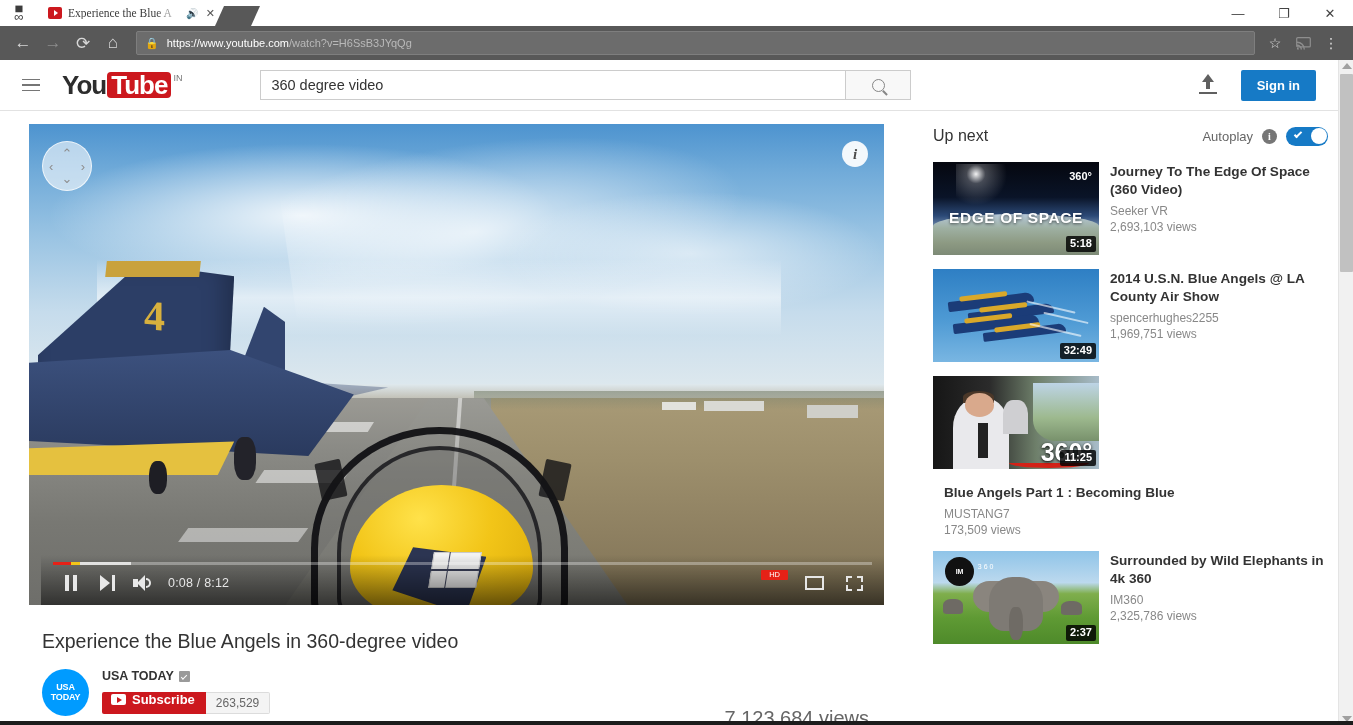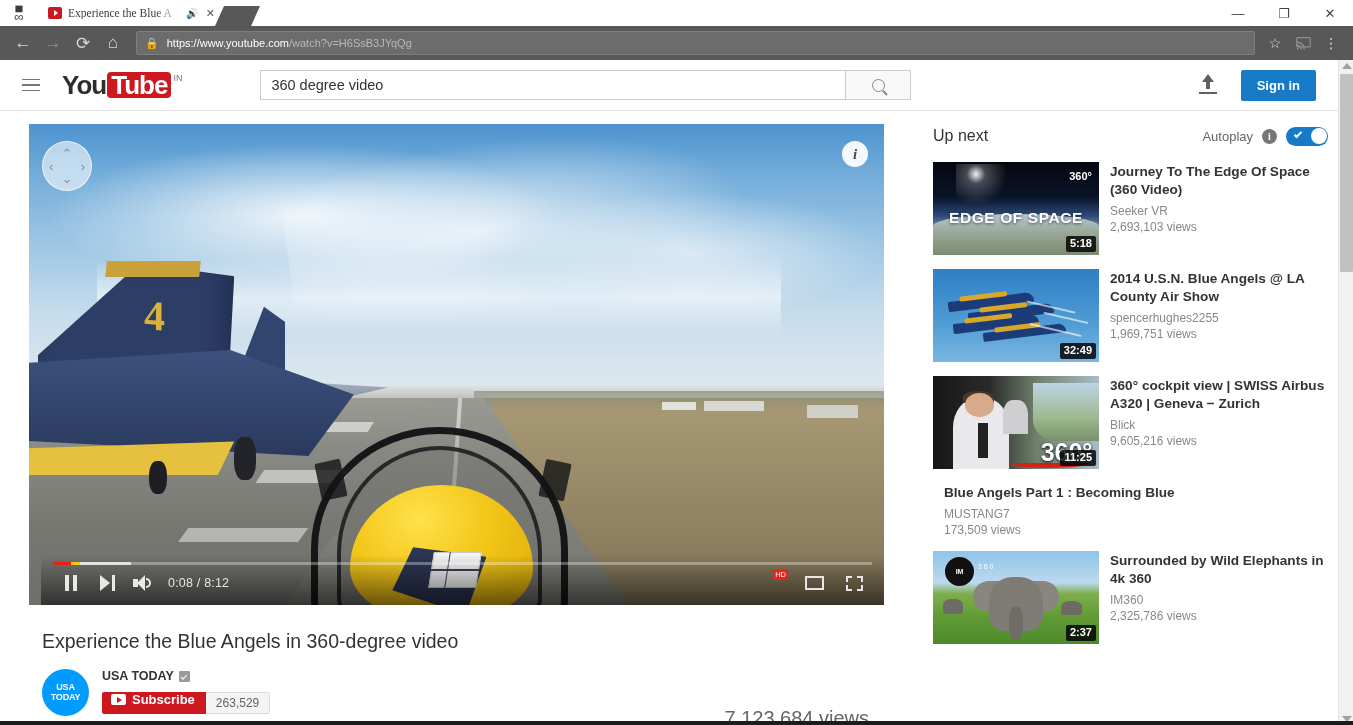--- a/index.html
+++ b/index.html
@@ -254,21 +254,21 @@
   .ic-vol .spk { position:absolute; left:0; top:4px; width:5px;height:8px;background:#e8e8e8;}
   .ic-vol .cone { position:absolute; left:4px; top:0; width:0;height:0;border-top:8px solid transparent;border-bottom:8px solid transparent;border-right:8px solid #e8e8e8;}
   .ic-vol .w1 { position:absolute; left:13px; top:3px; width:5px;height:10px;border:2px solid #e8e8e8;border-left:none;border-radius:0 8px 8px 0;}
   .timedisp { color:#e6e6e6; font-size:12.5px; margin-left:7px; letter-spacing:.2px;}
   .ctrl-right { margin-left:auto; display:flex; align-items:center; gap:4px;}
   .ic-settings { position:relative; width:22px; height:20px; }
   .gear { width:15px; height:15px; background:#ddd; border-radius:50%; position:relative;
      clip-path: polygon(50% 0,61% 9%,75% 5%,80% 19%,95% 22%,93% 37%,100% 50%,93% 63%,95% 78%,80% 81%,75% 95%,61% 91%,50% 100%,39% 91%,25% 95%,20% 81%,5% 78%,7% 63%,0 50%,7% 37%,5% 22%,20% 19%,25% 5%,39% 9%);}
   .gear::after{content:'';position:absolute;left:5px;top:5px;width:5px;height:5px;background:#5f5d58;border-radius:50%;}
   .hdbadge { position:absolute; right:-3px; top:-3px; background:#e62117; color:#fff; font-size:7.5px;
-     font-weight:normal; padding:1px 2px; border-radius:1px; line-height:1;}
+     font-weight:normal; padding:1px 8px; border-radius:1px; line-height:1;}
   .ic-theater { width:19px; height:14px; border:2px solid #e6e6e6; }
   .ic-full { position:relative; width:17px; height:15px; }
   .ic-full i { position:absolute; width:6px; height:6px; border:2px solid #e6e6e6;}
   .ic-full i:nth-child(1){left:0;top:0;border-right:none;border-bottom:none;}
   .ic-full i:nth-child(2){right:0;top:0;border-left:none;border-bottom:none;}
   .ic-full i:nth-child(3){left:0;bottom:0;border-right:none;border-top:none;}
   .ic-full i:nth-child(4){right:0;bottom:0;border-left:none;border-top:none;}
 
   
   .meta { width:855px; padding-top:24px; }
@@ -651,25 +651,20 @@
                     <span class="pilot"></span>
                     <span class="hair"></span>
                     <span class="head"></span>
                   <span class="tie"></span>
                     <span class="p2"></span>
                   <span class="redarc"></span>
                   <span class="t360">360°</span>
                 </div>
                 <span class="dur">11:25</span>
               </div>
-              <div class="sb-text">
-                <div class="sb-title">360° cockpit view | SWISS Airbus A320 | Geneva − Zurich</div>
-                <div class="sb-user">Blick</div>
-                <div class="sb-views">9,605,216 views</div>
-              </div>
             </div>
 
             <div class="sb-item">
               <div class="sb-text">
                 <div class="sb-title">Blue Angels Part 1 : Becoming Blue</div>
                 <div class="sb-user">MUSTANG7</div>
                 <div class="sb-views">173,509 views</div>
               </div>
             </div>
 

